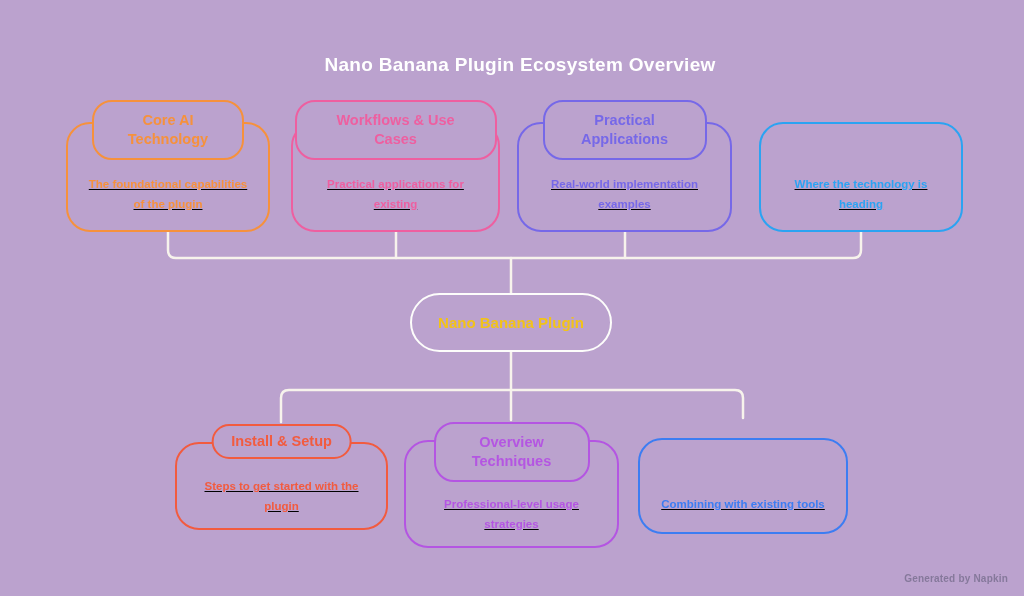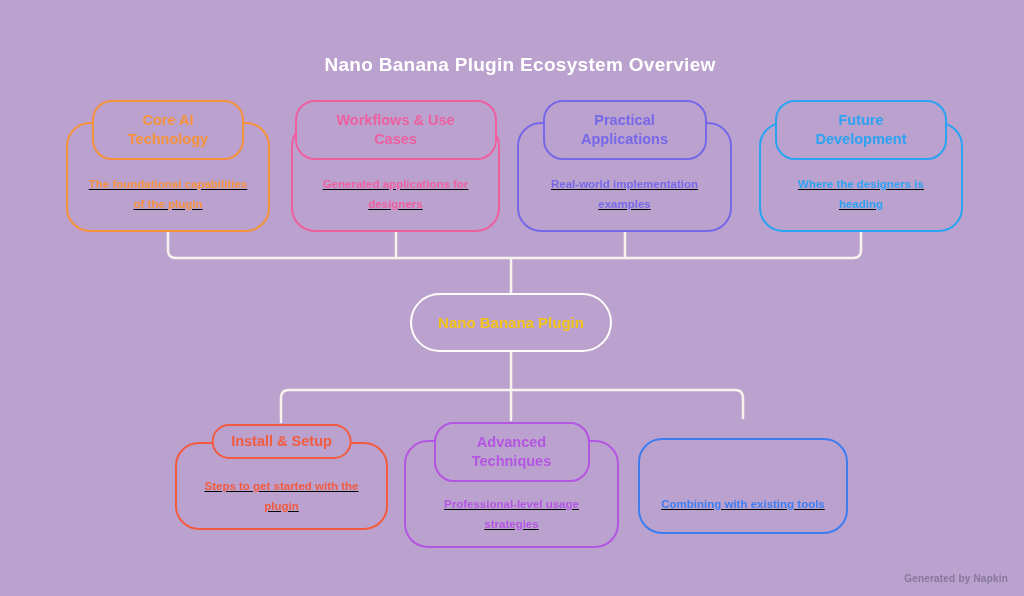--- a/index.html
+++ b/index.html
@@ -105,55 +105,54 @@
 
   <div class="node n0" style="--c: #f6913c;">
     <div class="body">
       <div class="desc">The foundational capabilities of the plugin</div>
     </div>
     <div class="hdr">Core AI Technology</div>
   </div>
 
   <div class="node n1" style="--c: #ee5fa0;">
     <div class="body">
-      <div class="desc">Generated applications for designers</div>
+      <div class="desc">Practical applications for existing</div>
     </div>
     <div class="hdr">Workflows &amp; Use Cases</div>
   </div>
 
   <div class="node n2" style="--c: #7668e8;">
     <div class="body">
       <div class="desc">Real-world implementation examples</div>
     </div>
     <div class="hdr">Practical Applications</div>
   </div>
 
   <div class="node n3" style="--c: #2ba3f2;">
     <div class="body">
-      <div class="desc">Where the designers is heading</div>
+      <div class="desc">Where the technology is heading</div>
     </div>
-    <div class="hdr">Future Development</div>
   </div>
 
   <div class="central" style="--c: #fdfdfb; --t: #f2c318;">
     <span class="label">Nano Banana Plugin</span>
   </div>
 
   <div class="node n4" style="--c: #f25b3f;">
     <div class="body">
       <div class="desc">Steps to get started with the plugin</div>
     </div>
     <div class="hdr">Install &amp; Setup</div>
   </div>
 
   <div class="node n5" style="--c: #b455e2;">
     <div class="body">
       <div class="desc">Professional-level usage strategies</div>
     </div>
-    <div class="hdr">Advanced Techniques</div>
+    <div class="hdr">Overview Techniques</div>
   </div>
 
   <div class="node n6" style="--c: #3c7df2;">
     <div class="body">
       <div class="desc">Combining with existing tools</div>
     </div>
   </div>
 
   <div class="watermark">Generated by Napkin</div>
 

